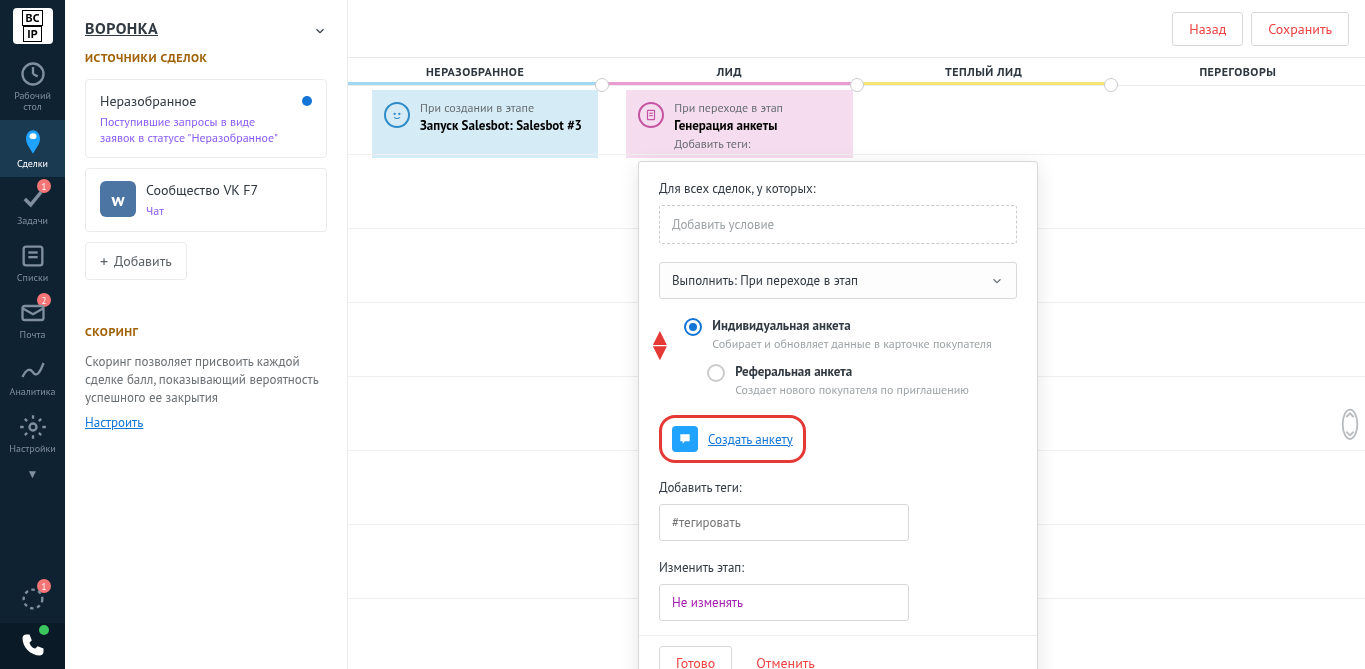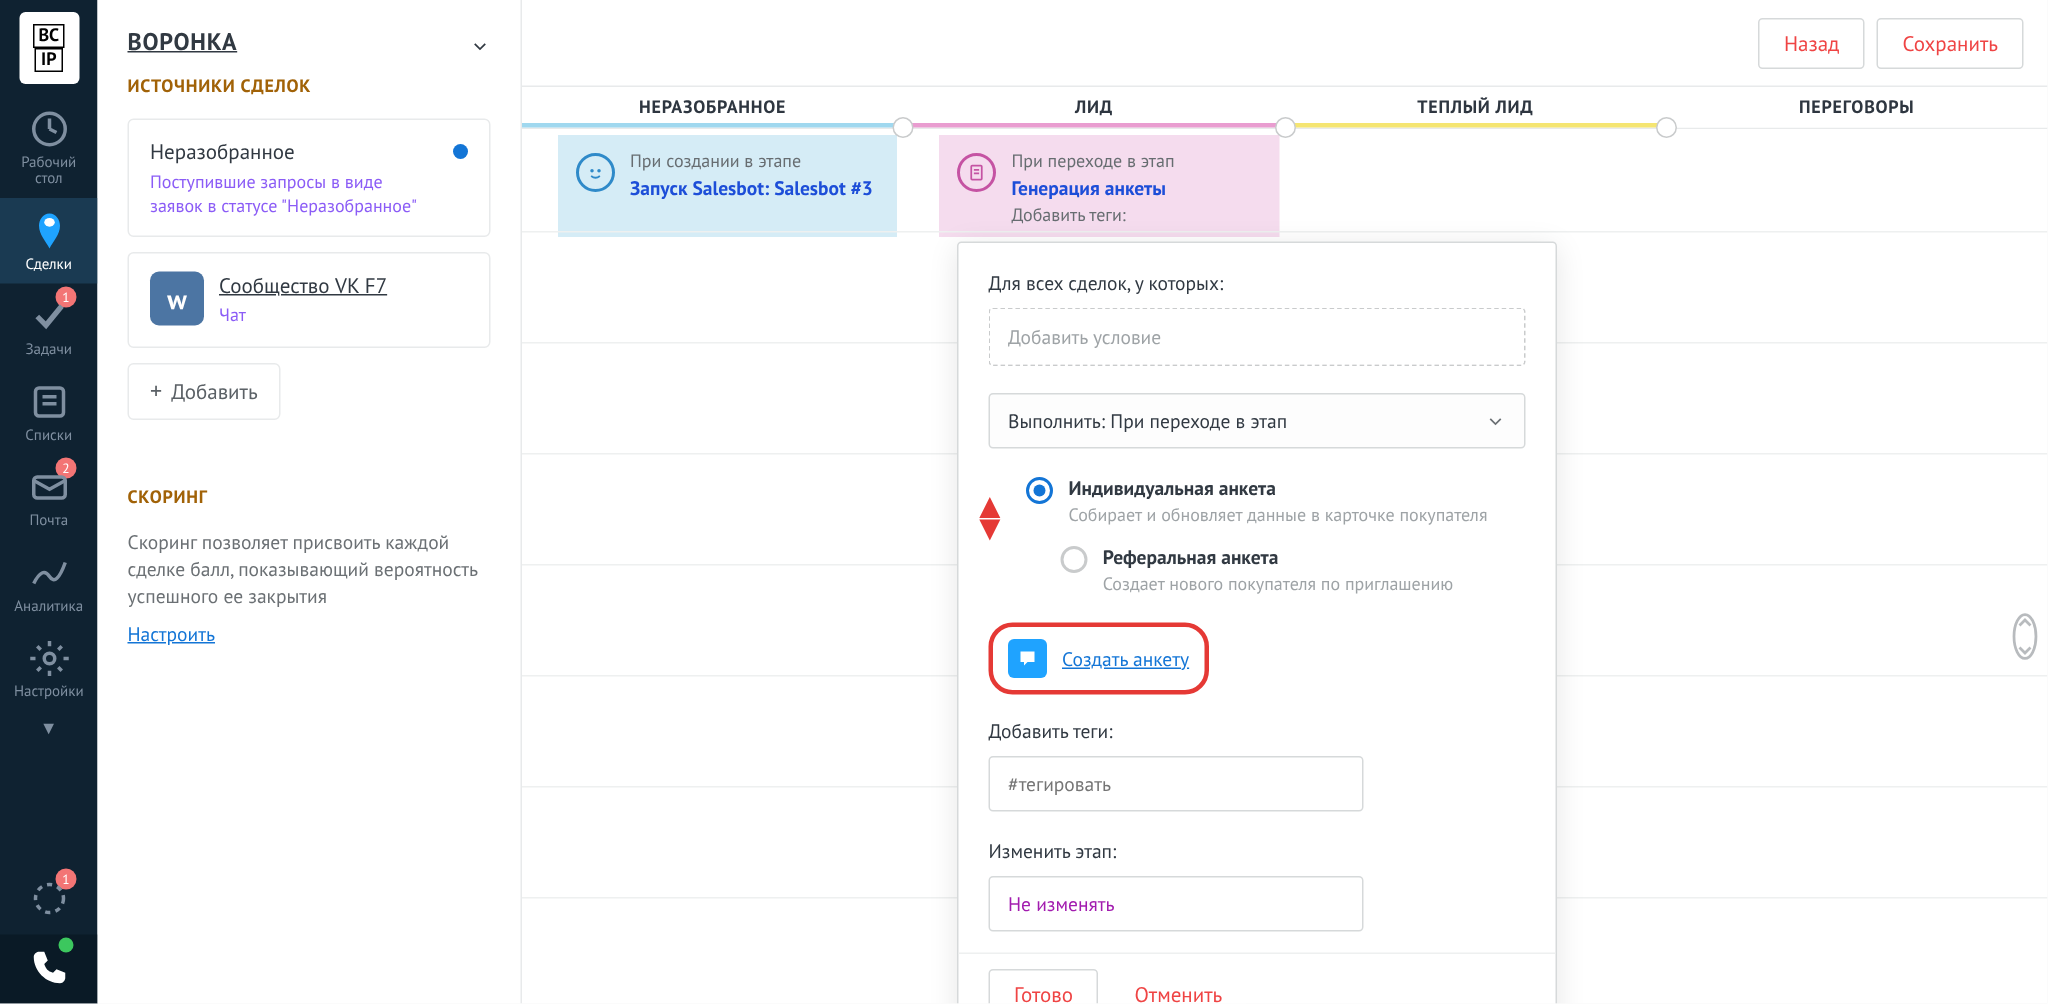--- a/index.html
+++ b/index.html
@@ -1,18 +1,18 @@
 <!DOCTYPE html>
 <html><head>
 <meta charset="utf-8">
 <style>
 *{box-sizing:border-box;margin:0;padding:0;font-family:'PT Sans',Arial,sans-serif;}
 body{width:1365px;height:669px;overflow:hidden;background:#f5f5f5;display:flex;font-size:14px;color:#313942;}
 .left-rail{width:65px;background:#0f2231;display:flex;flex-direction:column;align-items:center;padding-top:8px;color:#fff;}
-.logo{width:40px;height:48px;background:#fff;color:#000;font-weight:bold;font-size:12px;display:flex;flex-direction:column;align-items:center;justify-content:center;border-radius:4px;margin-bottom:8px;line-height:1;}
+.logo{width:40px;height:36px;background:#fff;color:#000;font-weight:bold;font-size:12px;display:flex;flex-direction:column;align-items:center;justify-content:center;border-radius:4px;margin-bottom:8px;line-height:1;}
 .logo div{border:1px solid #000;padding:1px 3px;}
 .rail-item{width:100%;padding:8px 0;text-align:center;cursor:pointer;position:relative;}
 .rail-item.active{background:#1a3a52;}
 .rail-item .ico{width:28px;height:28px;margin:0 auto 2px;fill:#7f8fa0;position:relative;}
 .rail-item.active .ico{fill:#fff;}
 .rail-item .lbl{font-size:10px;color:#7f8fa0;line-height:1.1;}
 .rail-item.active .lbl{color:#fff;}
 .badge{position:absolute;top:2px;right:14px;background:#f37575;color:#fff;font-size:9px;min-width:14px;height:14px;border-radius:7px;display:flex;align-items:center;justify-content:center;}
 .rail-sep{flex:1;}
 .rail-arrow{color:#7f8fa0;text-align:center;padding:4px 0;font-size:12px;}
@@ -46,21 +46,21 @@
 .sc{width:25%;padding:4px;margin-left:20px;}
 .trigger-card{display:flex;gap:10px;padding:10px 12px;height:68px;}
 .tc1{background:#d5ecf6;}
 .tc2{background:#f5dcee;}
 .t-icon{width:26px;height:26px;border-radius:50%;border:2px solid;display:flex;align-items:center;justify-content:center;flex-shrink:0;margin-top:2px;}
 .t-icon.blue{border-color:#2f8ac9;}
 .t-icon.blue svg{fill:#2f8ac9;}
 .t-icon.pink{border-color:#c553a3;}
 .t-icon.pink svg{fill:#c553a3;}
 .t-txt .t-l1{font-size:12px;color:#676d71;margin-bottom:2px;}
-.t-txt .t-l2{font-size:13px;font-weight:bold;color:#1d4ed8;}
+.t-txt .t-l2{font-size:13px;font-weight:bold;color:#000000;}
 .t-txt .t-l3{font-size:12px;color:#676d71;margin-top:2px;}
 .popup{position:absolute;left:290px;top:75px;width:400px;background:#fff;border:1px solid #d6d9da;border-radius:3px;box-shadow:0 4px 20px rgba(0,0,0,0.1);z-index:10;}
 .popup-inner{padding:18px 20px 14px;}
 .p-label{font-size:13px;color:#313942;margin-bottom:8px;}
 .cond-box{border:1px dashed #c9cbcc;border-radius:3px;padding:10px 12px;color:#9ea3a6;font-size:13px;margin-bottom:18px;cursor:pointer;}
 .select-box{border:1px solid #d6d9da;border-radius:3px;padding:9px 12px;display:flex;justify-content:space-between;align-items:center;cursor:pointer;font-size:13px;margin-bottom:18px;background:#fdfdfd;}
 .radio-row{display:flex;gap:10px;margin-bottom:12px;cursor:pointer;justify-content:center;}
 .radio{width:18px;height:18px;border:2px solid #1375d6;border-radius:50%;display:flex;align-items:center;justify-content:center;flex-shrink:0;margin-top:1px;}
 .radio.off{border-color:#c9cbcc;}
 .radio .inner{width:8px;height:8px;background:#1375d6;border-radius:50%;}
@@ -170,21 +170,21 @@
     <div style="flex:1;">
       <div class="card-title">Неразобранное</div>
       <div class="card-sub">Поступившие запросы в виде заявок в статусе "Неразобранное"</div>
     </div>
     <div class="dot"></div>
   </div>
 
   <div class="card">
     <div class="vk-icon">w</div>
     <div>
-      <div class="card-title" style="text-decoration:underline;text-align:center;">Сообщество VK F7</div>
+      <div class="card-title" style="text-align:center;">Сообщество VK F7</div>
       <div class="card-sub">Чат</div>
     </div>
   </div>
 
   <button class="add-btn">
     <span style="font-size:16px;">+</span>
     <span>Добавить</span>
   </button>
 
   <div class="scoring">

